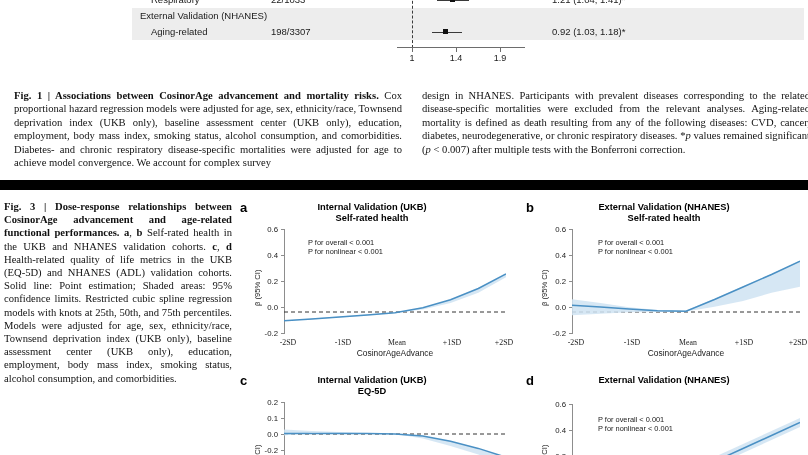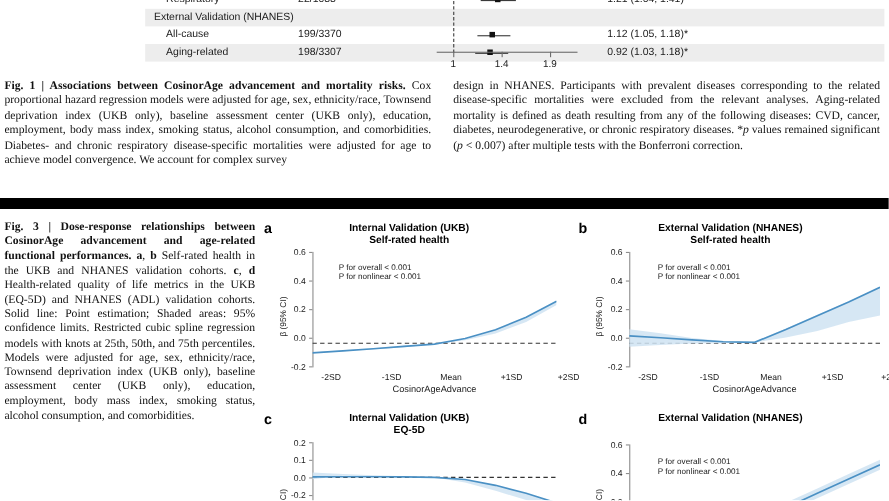--- a/index.html
+++ b/index.html
@@ -27,21 +27,21 @@
 
   .fp-nullline{position:absolute;left:412px;top:-9px;width:0;height:57px;
     border-left:1.2px dashed #3a3a3a;}
   .fp-axis{position:absolute;left:397px;top:47px;width:128px;height:1px;background:#6d6d6d;}
   .fp-tick{position:absolute;top:47px;width:1px;height:5px;background:#6d6d6d;}
   .fp-ticklab{position:absolute;top:53px;font-family:"Liberation Sans",sans-serif;
     font-size:9px;color:#1a1a1a;transform:translateX(-50%);}
 
   
   .cap1{position:absolute;left:0;top:72px;width:808px;height:100px;}
-  .cap1 .col{position:absolute;top:0;width:388px;font-size:10.6px;line-height:13.4px;text-align:justify;}
+  .cap1 .col{position:absolute;top:17px;width:388px;font-size:10.6px;line-height:13.4px;text-align:justify;margin-left:10px;}
   .cap1 .colL{left:4px;}
   .cap1 .colR{left:412px;}
   b.capttl{font-weight:bold;}
   .it{font-style:italic;}
 
   
   .divider{position:absolute;left:0;top:180px;width:808px;height:10px;background:#000;}
 
   
   .cap3{position:absolute;left:4px;top:200px;width:228px;
@@ -54,22 +54,22 @@
   .ptitle{position:absolute;text-align:center;font-family:"Liberation Sans",sans-serif;
     font-size:9.3px;font-weight:bold;color:#000;line-height:11px;width:100%;}
   .pann{position:absolute;font-family:"Liberation Sans",sans-serif;font-size:7.4px;
     color:#1a1a1a;line-height:9.3px;white-space:nowrap;}
   .yttl{position:absolute;font-family:"Liberation Sans",sans-serif;font-size:7.6px;
     color:#1a1a1a;transform-origin:0 0;transform:rotate(-90deg);white-space:nowrap;}
   .xttl{position:absolute;font-family:"Liberation Sans",sans-serif;font-size:8.4px;
     color:#1a1a1a;text-align:center;white-space:nowrap;}
   .ytick{position:absolute;font-family:"Liberation Sans",sans-serif;font-size:7.8px;
     color:#1a1a1a;text-align:right;white-space:nowrap;}
-  .xtick{position:absolute;font-family:Liberation Sans, sans-serif;font-size:7.8px;
-    color:#1a1a1a;white-space:nowrap;transform:translateX(-50%);margin-left:13px;}
+  .xtick{position:absolute;font-family:Liberation Serif, serif;font-size:7.8px;
+    color:#1a1a1a;white-space:nowrap;transform:translateX(-50%);}
   .yaxis{position:absolute;width:1px;background:#8d8d8d;}
   .ytickmark{position:absolute;width:3px;height:1px;background:#8d8d8d;}
   .plotsvg{position:absolute;}
 </style>
 </head>
 <body>
 
 <div class="page">
 
   <div class="forest">
@@ -82,29 +82,20 @@
         <span class="fp-canvas">
           <span class="fp-ci" style="left:25px;width:32px;"></span>
           <span class="fp-pt" style="left:38px;"></span>
         </span>
       </div>
 
       <div class="fp-row shade">
         <span class="fp-label">External Validation (NHANES)</span>
       </div>
 
-      <div class="fp-row">
-        <span class="fp-label indent">All-cause</span>
-        <span class="fp-count">199/3370</span>
-        <span class="fp-est">1.12 (1.05, 1.18)*</span>
-        <span class="fp-canvas">
-          <span class="fp-ci" style="left:22px;width:30px;"></span>
-          <span class="fp-pt" style="left:33px;"></span>
-        </span>
-      </div>
 
       <div class="fp-row shade">
         <span class="fp-label indent">Aging-related</span>
         <span class="fp-count">198/3307</span>
         <span class="fp-est">0.92 (1.03, 1.18)*</span>
         <span class="fp-canvas">
           <span class="fp-ci" style="left:20px;width:30px;"></span>
           <span class="fp-pt" style="left:31px;"></span>
         </span>
       </div>

